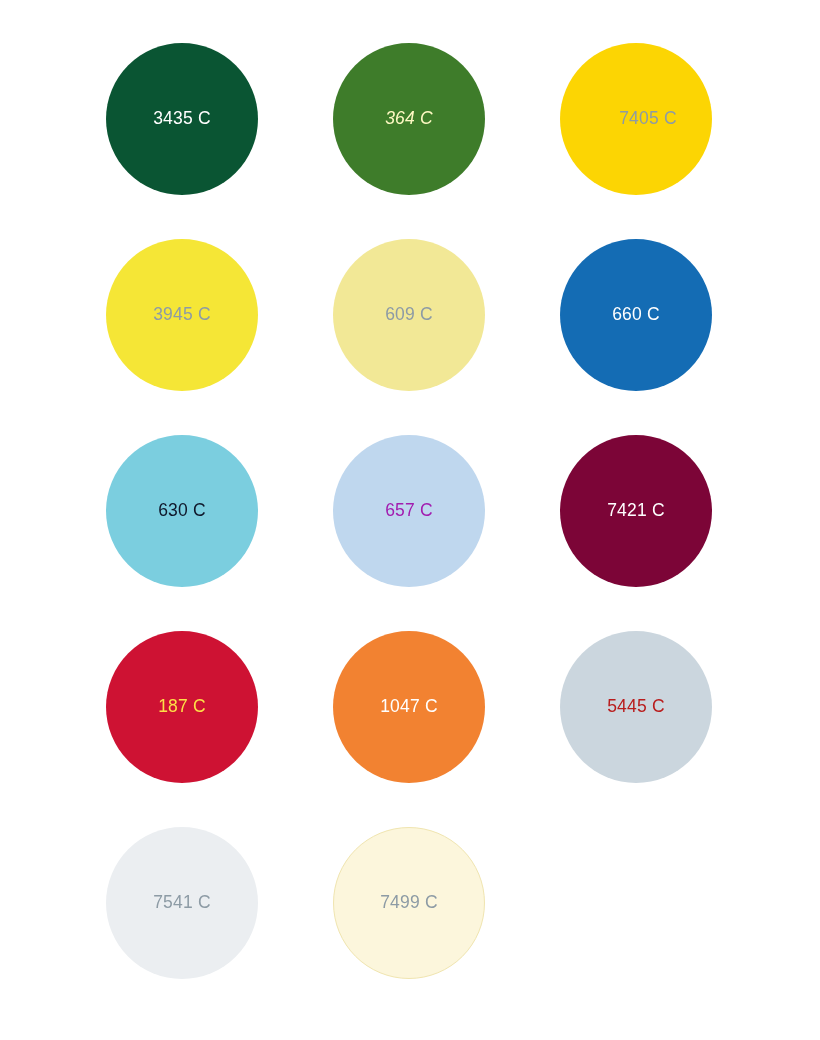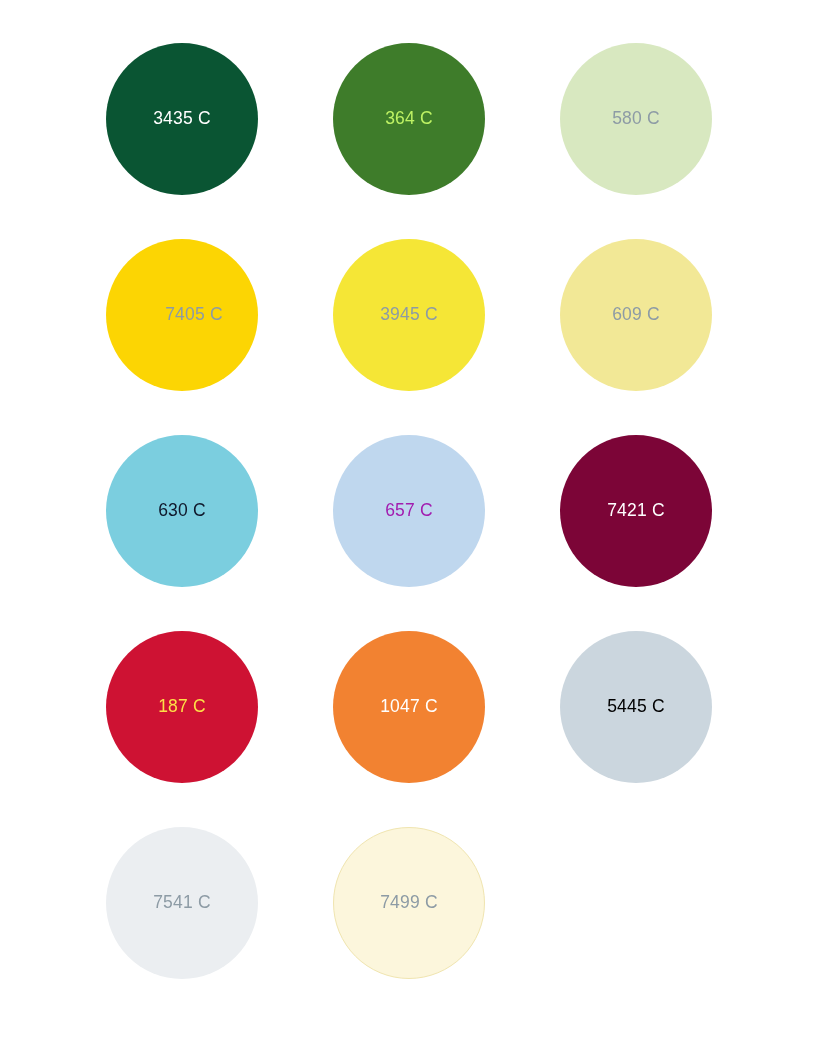--- a/index.html
+++ b/index.html
@@ -45,51 +45,51 @@
   }
 </style>
 </head>
 <body>
 
 <main id="palette-grid">
     <div class="swatch" style="background: rgb(10, 85, 51);">
       <span class="swatch-label" style="color: rgb(255, 255, 255);">3435 C</span>
     </div>
     <div class="swatch" style="background: rgb(62, 124, 42);">
-      <span class="swatch-label" style="color: #bef264;">364 C</span>
-    </div>
-    <div class="swatch" style="background: rgb(216, 232, 192);">
-      <span class="swatch-label" style="color: rgb(141, 155, 165);">580 C</span>
+      <span class="swatch-label" style="color: #fef9c3; font-style: italic;">364 C</span>
     </div>
     <div class="swatch" style="background: rgb(252, 213, 3);">
       <span class="swatch-label" style="color: rgb(141, 155, 165); margin-left: 24px;">7405 C</span>
     </div>
     <div class="swatch" style="background: rgb(245, 230, 54);">
       <span class="swatch-label" style="color: rgb(141, 155, 165);">3945 C</span>
     </div>
     <div class="swatch" style="background: rgb(242, 232, 150);">
       <span class="swatch-label" style="color: rgb(141, 155, 165);">609 C</span>
+    </div>
+    <div class="swatch" style="background: rgb(20, 108, 180);">
+      <span class="swatch-label" style="color: rgb(255, 255, 255);">660 C</span>
     </div>
     <div class="swatch" style="background: rgb(123, 206, 223);">
       <span class="swatch-label" style="color: #0f172a;">630 C</span>
     </div>
     <div class="swatch" style="background: rgb(191, 215, 238);">
       <span class="swatch-label" style="color: #a21caf;">657 C</span>
     </div>
     <div class="swatch" style="background: rgb(124, 5, 55);">
       <span class="swatch-label" style="color: rgb(255, 255, 255);">7421 C</span>
     </div>
     <div class="swatch" style="background: rgb(206, 18, 51);">
       <span class="swatch-label" style="color: #fde047;">187 C</span>
     </div>
     <div class="swatch" style="background: rgb(242, 130, 49);">
       <span class="swatch-label" style="color: rgb(255, 255, 255);">1047 C</span>
     </div>
     <div class="swatch" style="background: rgb(203, 214, 222);">
-      <span class="swatch-label" style="color: #000000; text-align: right;">5445 C</span>
+      <span class="swatch-label" style="color: #b91c1c; text-align: right;">5445 C</span>
     </div>
     <div class="swatch" style="background: rgb(235, 238, 241);">
       <span class="swatch-label" style="color: rgb(141, 155, 165);">7541 C</span>
     </div>
     <div class="swatch" style="background: rgb(252, 246, 220); border: 1px solid rgb(240, 229, 176);">
       <span class="swatch-label" style="color: rgb(141, 155, 165);">7499 C</span>
     </div>
   </main>
 
 </body></html>

